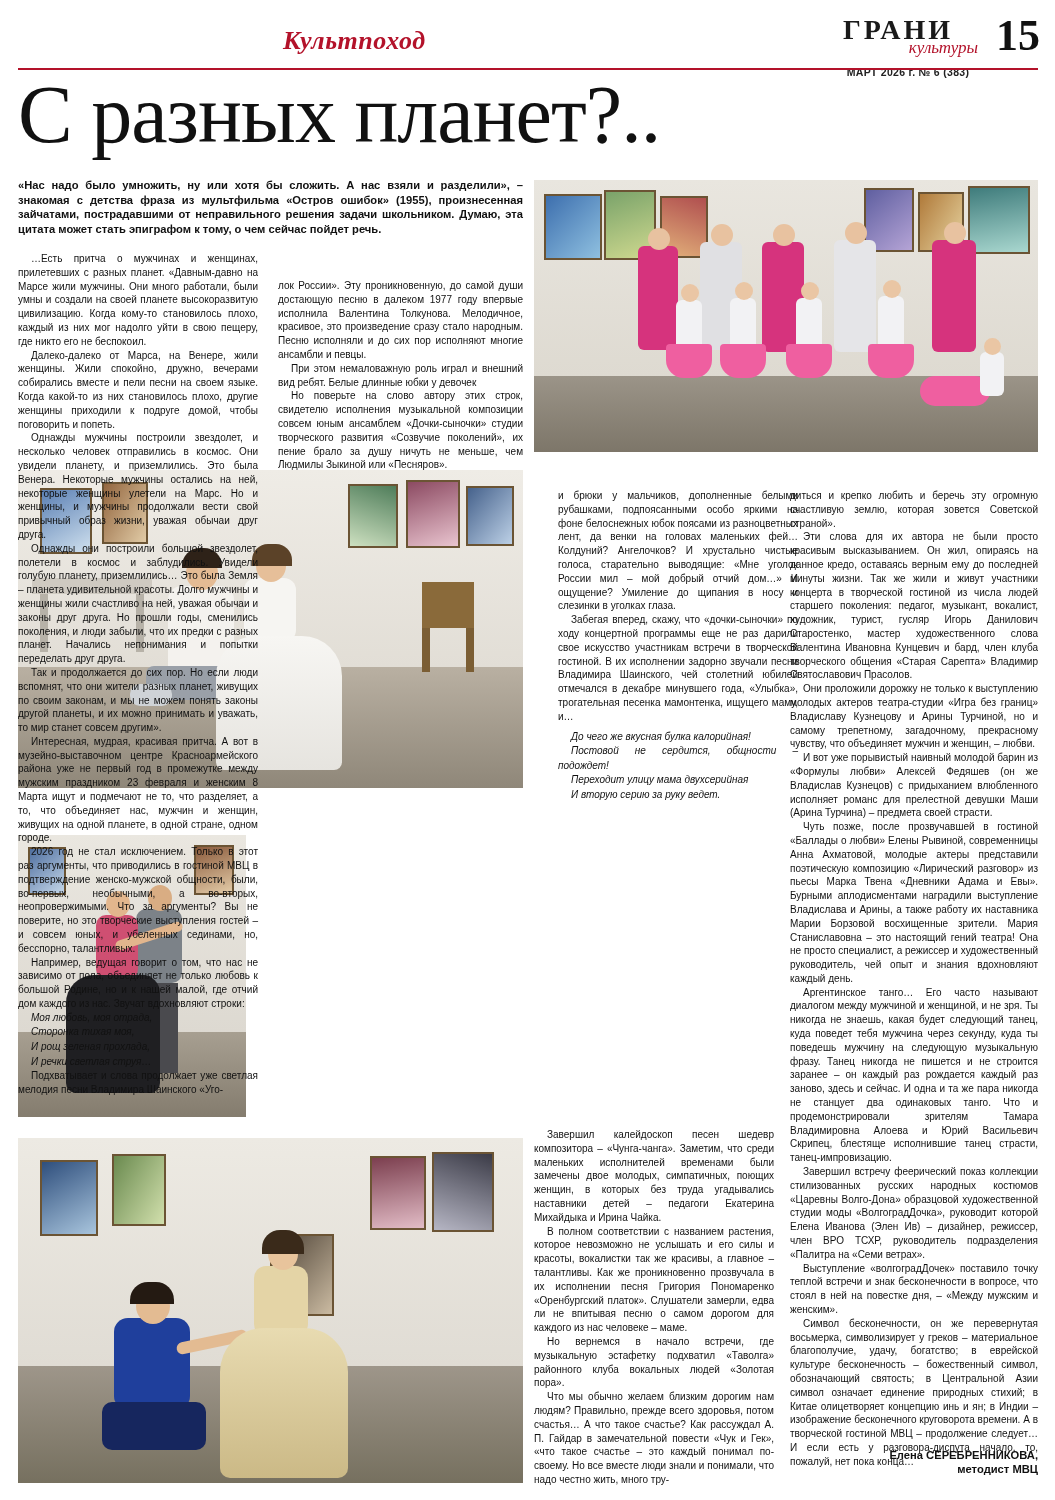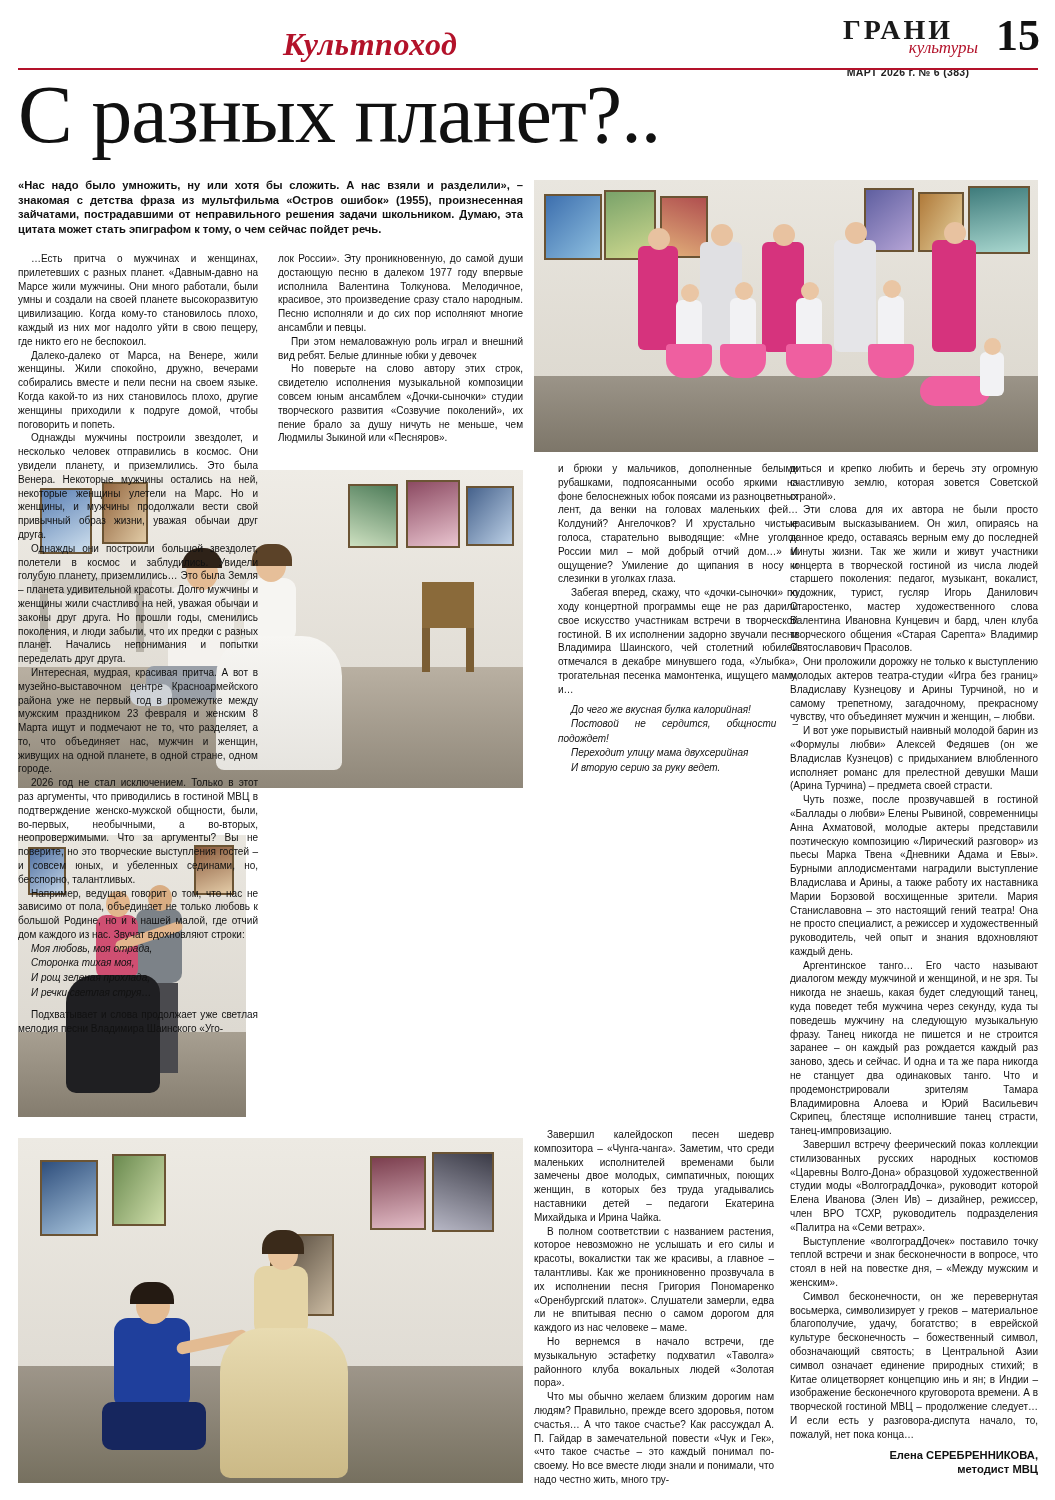--- a/index.html
+++ b/index.html
@@ -31,21 +31,21 @@
     width: 1020px;
     height: 60px;
   }
   .kicker {
     position: absolute;
     left: 265px;
     top: 18px;
     font-family: "Liberation Serif", serif;
     font-style: italic;
     font-weight: bold;
-    font-size: 32px;
+    font-size: 26px;
     color: #b3122a;
     letter-spacing: 0.5px;
   }
   .brand {
     position: absolute;
     left: 790px;
     top: 8px;
     width: 180px;
     text-align: center;
   }
@@ -155,21 +155,21 @@
 
   
   .col {
     position: absolute;
     font-size: 10px;
     line-height: 13.8px;
     text-align: justify;
     color: #111;
   }
   .col p { margin: 0 0 0 0; text-indent: 13px; }
-  .col p.noind { text-indent: 0; }
+  .col p.noind { text-indent: 0; margin-top: 27px; }
   .verse {
     font-style: italic;
     text-indent: 0;
     margin-left: 18px;
     line-height: 14.6px;
   }
 
   #col1 { left: 18px; top: 252px; width: 240px; }
   #col2 { left: 278px; top: 252px; width: 245px; }
   #col3 { left: 558px; top: 462px; width: 240px; }
@@ -319,28 +319,29 @@
     <div class="head" style="left:250px;top:100px;width:30px;height:32px;background:#e8c49c;"></div>
     <div style="position:absolute;left:244px;top:92px;width:42px;height:24px;background:#3a2a1a;border-radius:18px 18px 0 0;"></div>
     <div style="position:absolute;left:202px;top:190px;width:128px;height:150px;background:linear-gradient(180deg,#e8dbb1,#cbb986);border-radius:44px 44px 10px 10px;"></div>
   </div>
 
   <div class="col" id="col1">
     <p>…Есть притча о мужчинах и женщинах, прилетевших с разных планет. «Давным-давно на Марсе жили мужчины. Они много работали, были умны и создали на своей планете высокоразвитую цивилизацию. Когда кому-то становилось плохо, каждый из них мог надолго уйти в свою пещеру, где никто его не беспокоил.</p>
     <p>Далеко-далеко от Марса, на Венере, жили женщины. Жили спокойно, дружно, вечерами собирались вместе и пели песни на своем языке. Когда какой-то из них становилось плохо, другие женщины приходили к подруге домой, чтобы поговорить и попеть.</p>
     <p>Однажды мужчины построили звездолет, и несколько человек отправились в космос. Они увидели планету, и приземлились. Это была Венера. Некоторые мужчины остались на ней, некоторые женщины улетели на Марс. Но и женщины, и мужчины продолжали вести свой привычный образ жизни, уважая обычаи друг друга.</p>
     <p>Однажды они построили большой звездолет, полетели в космос и заблудились. Увидели голубую планету, приземлились… Это была Земля – планета удивительной красоты. Долго мужчины и женщины жили счастливо на ней, уважая обычаи и законы друг друга. Но прошли годы, сменились поколения, и люди забыли, что их предки с разных планет. Начались непонимания и попытки переделать друг друга.</p>
+    <p>Так и продолжается до сих пор. Но если люди вспомнят, что они жители разных планет, живущих по своим законам, и мы не можем понять законы другой планеты, и их можно принимать и уважать, то мир станет совсем другим».</p>
     <p>Интересная, мудрая, красивая притча. А вот в музейно-выставочном центре Красноармейского района уже не первый год в промежутке между мужским праздником 23 февраля и женским 8 Марта ищут и подмечают не то, что разделяет, а то, что объединяет нас, мужчин и женщин, живущих на одной планете, в одной стране, одном городе.</p>
     <p>2026 год не стал исключением. Только в этот раз аргументы, что приводились в гостиной МВЦ в подтверждение женско-мужской общности, были, во-первых, необычными, а во-вторых, неопровержимыми. Что за аргументы? Вы не поверите, но это творческие выступления гостей – и совсем юных, и убеленных сединами, но, бесспорно, талантливых.</p>
     <p>Например, ведущая говорит о том, что нас не зависимо от пола, объединяет не только любовь к большой Родине, но и к нашей малой, где отчий дом каждого из нас. Звучат вдохновляют строки:</p>
     <p class="verse">Моя любовь, моя отрада,</p>
     <p class="verse">Сторонка тихая моя,</p>
     <p class="verse">И рощ зеленая прохлада,</p>
     <p class="verse">И речки светлая струя…</p>
-    <p style="margin-top:8px;">Подхватывает и слова продолжает уже светлая мелодия песни Владимира Шаинского «Уго-</p>
+    <p style="">Подхватывает и слова продолжает уже светлая мелодия песни Владимира Шаинского «Уго-</p>
   </div>
 
   <div class="col" id="col2">
     <p class="noind">лок России». Эту проникновенную, до самой души достающую песню в далеком 1977 году впервые исполнила Валентина Толкунова. Мелодичное, красивое, это произведение сразу стало народным. Песню исполняли и до сих пор исполняют многие ансамбли и певцы.</p>
     <p>При этом немаловажную роль играл и внешний вид ребят. Белые длинные юбки у девочек</p>
     <p>Но поверьте на слово автору этих строк, свидетелю исполнения музыкальной композиции совсем юным ансамблем «Дочки-сыночки» студии творческого развития «Созвучие поколений», их пение брало за душу ничуть не меньше, чем Людмилы Зыкиной или «Песняров».</p>
   </div>
 
   <div class="col" id="col3">
     <p class="noind">и брюки у мальчиков, дополненные белыми рубашками, подпоясанными особо яркими на фоне белоснежных юбок поясами из разноцветных лент, да венки на головах маленьких фей… Колдуний? Ангелочков? И хрустально чистые голоса, старательно выводящие: «Мне уголок России мил – мой добрый отчий дом…» И ощущение? Умиление до щипания в носу и слезинки в уголках глаза.</p>

